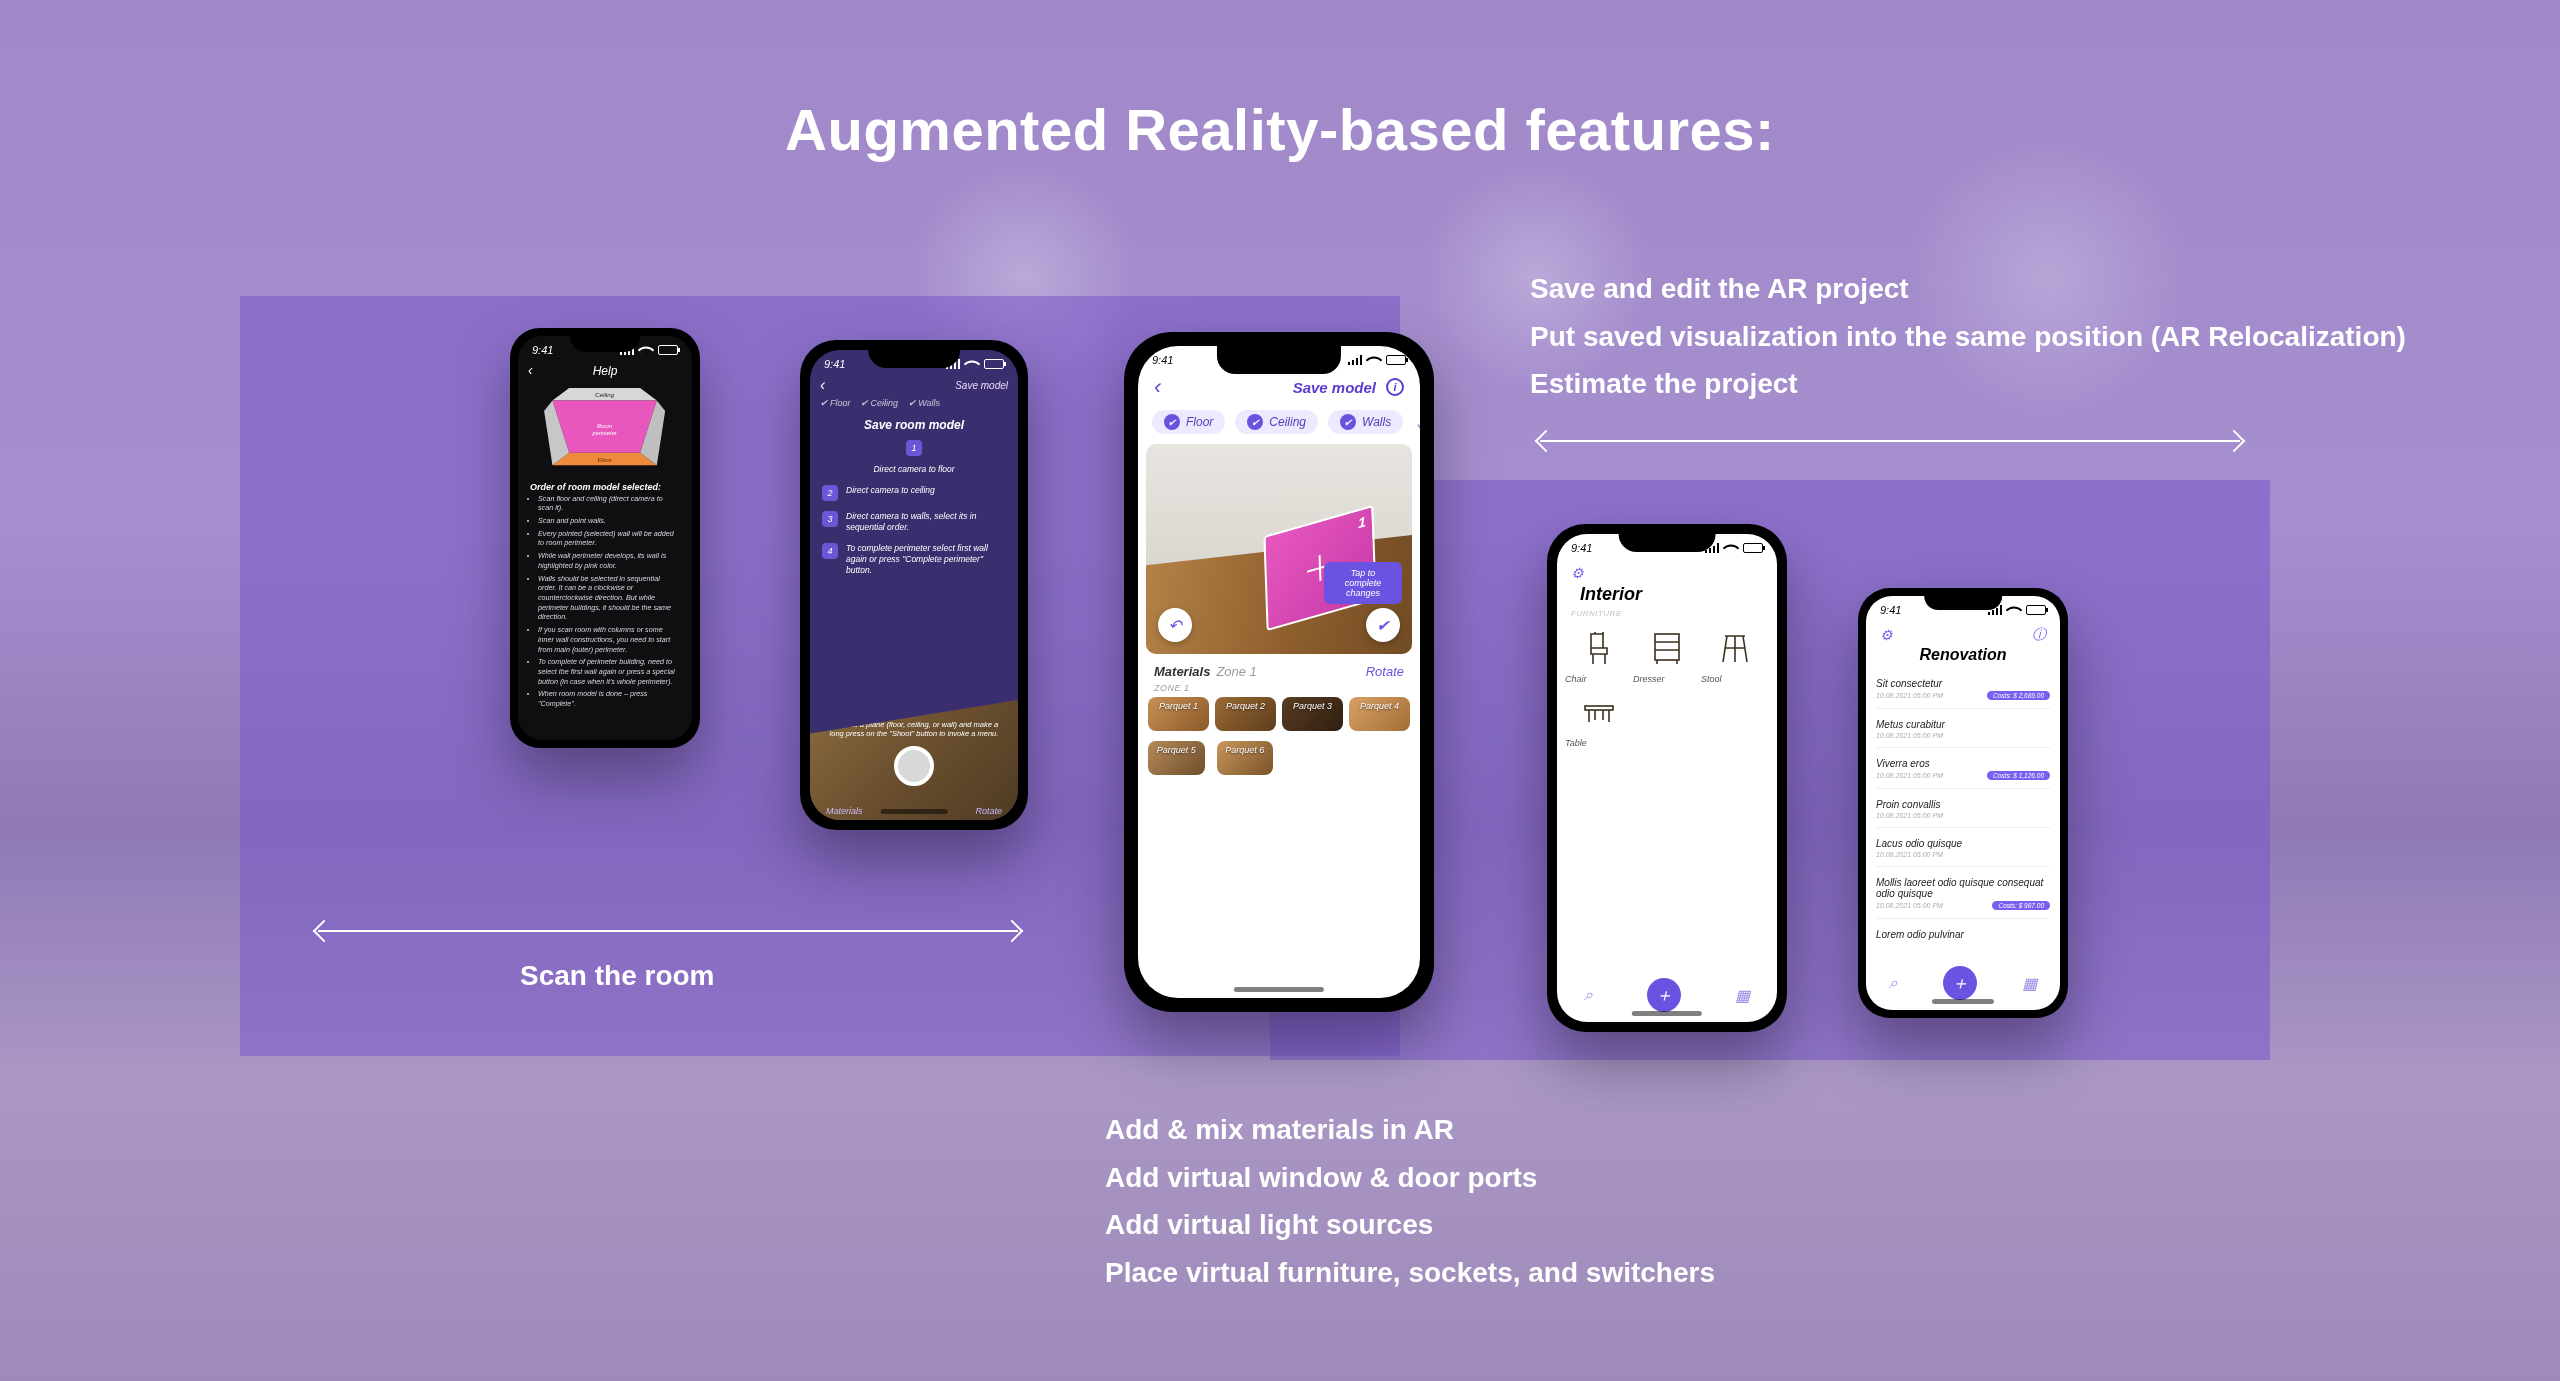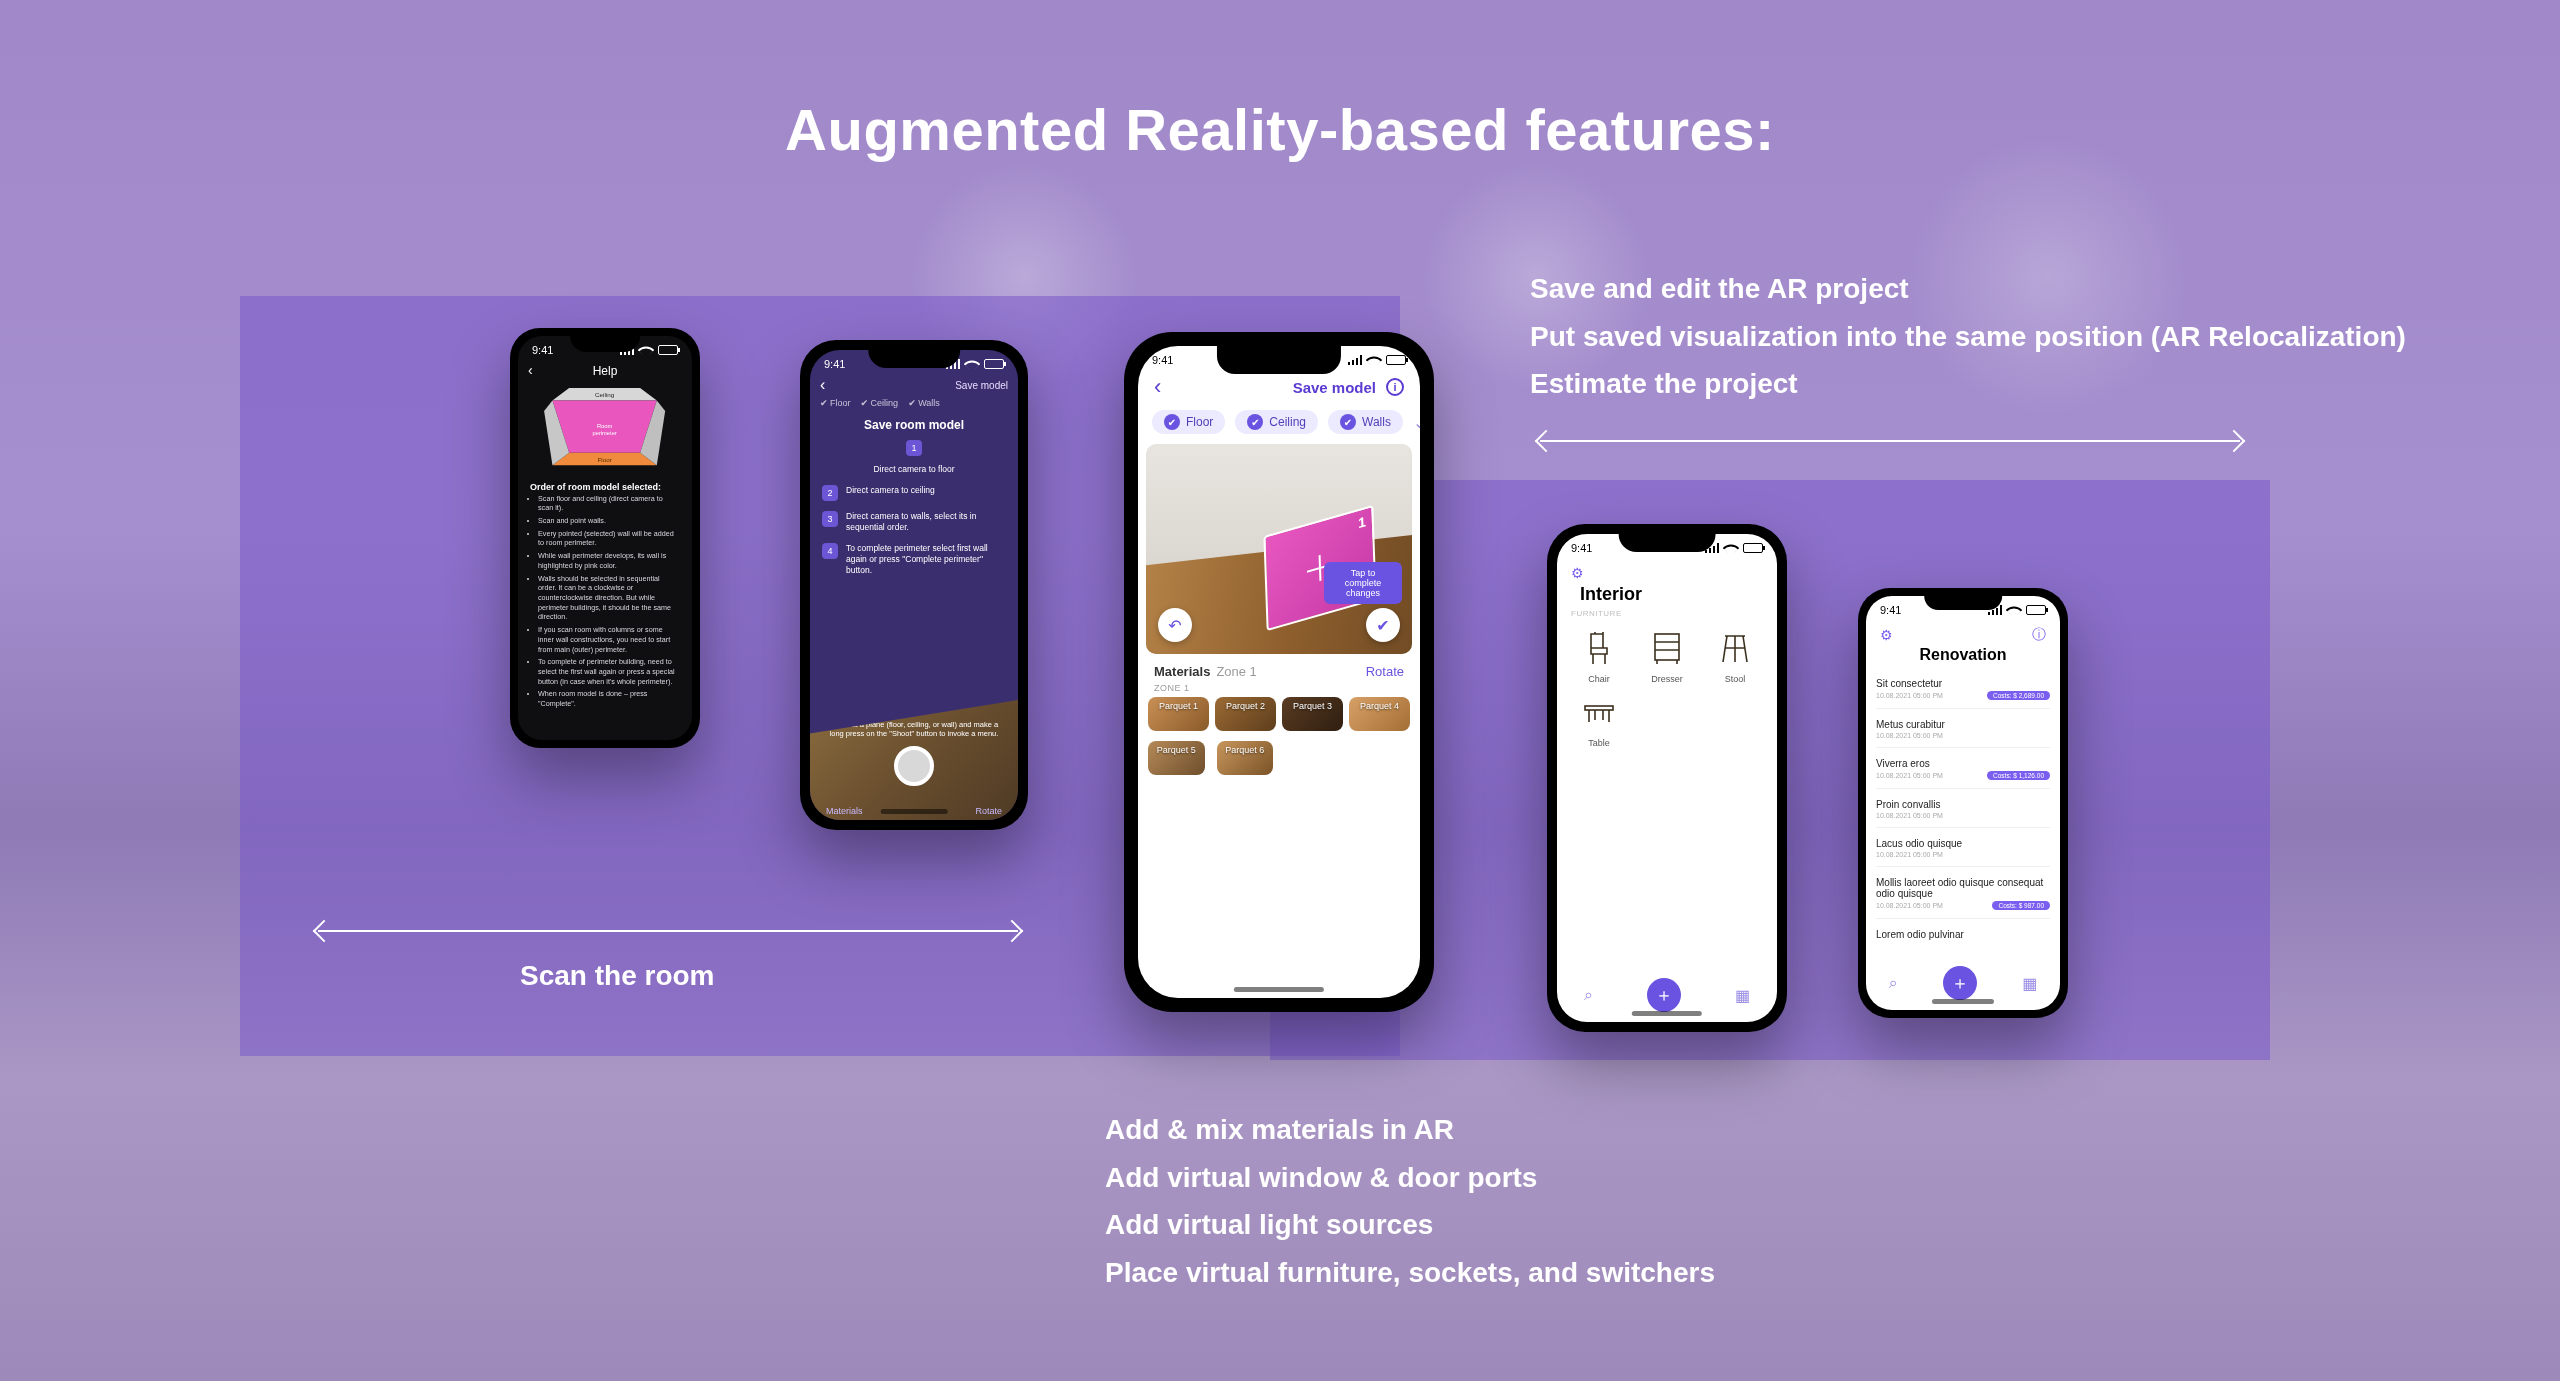--- a/index.html
+++ b/index.html
@@ -28,21 +28,21 @@
   .arrow::before { left: -2px; border-right: none; border-top: none; }
   .arrow::after { right: -2px; border-left: none; border-bottom: none; }
 
   
   .panel {
     position: absolute;
   }
 
   
   .phone { position: absolute; border-radius: 48px; background: #000; box-shadow: 0 30px 60px rgba(0,0,0,.35); }
-  .phone .screen { position: absolute; inset: 14px; border-radius: 40px; overflow: hidden; background: #fff; }
+  .phone .screen { position: absolute; inset: 14px; border-radius: 40px; overflow: hidden; background: #fff; font-style: italic; }
   .phone .notch { position: absolute; left: 50%; transform: translateX(-50%); top: 0; width: 44%; height: 28px; background: #000; border-bottom-left-radius: 18px; border-bottom-right-radius: 18px; z-index: 5; }
   .phone .home-ind { position: absolute; left: 50%; transform: translateX(-50%); bottom: 6px; width: 32%; height: 5px; border-radius: 3px; background: rgba(0,0,0,.5); z-index: 6; }
 
   .status-bar { display: flex; justify-content: space-between; align-items: center; font-size: 11px; padding: 4px 14px 0; height: 24px; color: #000; }
   .status-bar.white { color: #fff; }
   .status-right { display: flex; gap: 6px; align-items: center; }
   .sig, .wifi, .bat { display: inline-block; }
   .sig { width: 14px; height: 10px; background:
     linear-gradient(#000,#000) 0 7px/2px 3px no-repeat,
     linear-gradient(#000,#000) 4px 5px/2px 5px no-repeat,
@@ -123,21 +123,21 @@
   .p3-grid2 { display:grid; grid-template-columns: repeat(4,1fr); gap:12px; padding:0 10px 14px; }
   .parq1{background:linear-gradient(135deg,#c99055,#8a5a2a);} .parq2{background:linear-gradient(135deg,#9b6a34,#5e3e1c);} .parq3{background:linear-gradient(135deg,#5a3c22,#2f1e10);} .parq4{background:linear-gradient(135deg,#d7a066,#a46f35);} .parq5{background:linear-gradient(135deg,#b68a58,#6e4e2c);} .parq6{background:linear-gradient(135deg,#c8965c,#7a5328);}
 
   
   .p4 .screen { background:#fff; }
   .p4-head { padding: 6px 14px 2px; }
   .gear { color:#7a5ef0; font-size:14px; }
   .p4-title { font-size: 18px; font-weight:700; padding: 0 23px; }
   .p4-sub { font-size: 8px; color:#bfbfbf; padding: 4px 14px 2px; letter-spacing:.5px; }
   .p4-grid { display:grid; grid-template-columns: repeat(3,1fr); gap: 4px 0; padding: 4px 8px; }
-  .p4-item { text-align:center; }
+  .p4-item { text-align:left; }
   .p4-ico { height: 48px; display:flex; align-items:center; justify-content:center; }
   .p4-lbl { font-size: 9px; color:#555; margin-top:2px; }
   .p4-bottom { position:absolute; left:0; right:0; bottom:10px; display:flex; justify-content:space-around; align-items:center; }
   .p4-bottom .fab { width:34px; height:34px; border-radius:50%; background:#6a53e0; color:#fff; display:flex; align-items:center; justify-content:center; font-size:18px; }
   .p4-bottom .ico { color:#9c8fe6; font-size:16px; }
 
   
   .p5 .screen { background:#fff; }
   .p5-title { font-size: 16px; font-weight:700; padding: 0 14px; text-align: center; }
   .p5-head { display:flex; justify-content:space-between; align-items:center; padding:6px 14px 2px; color:#7a5ef0; font-size:14px; }

